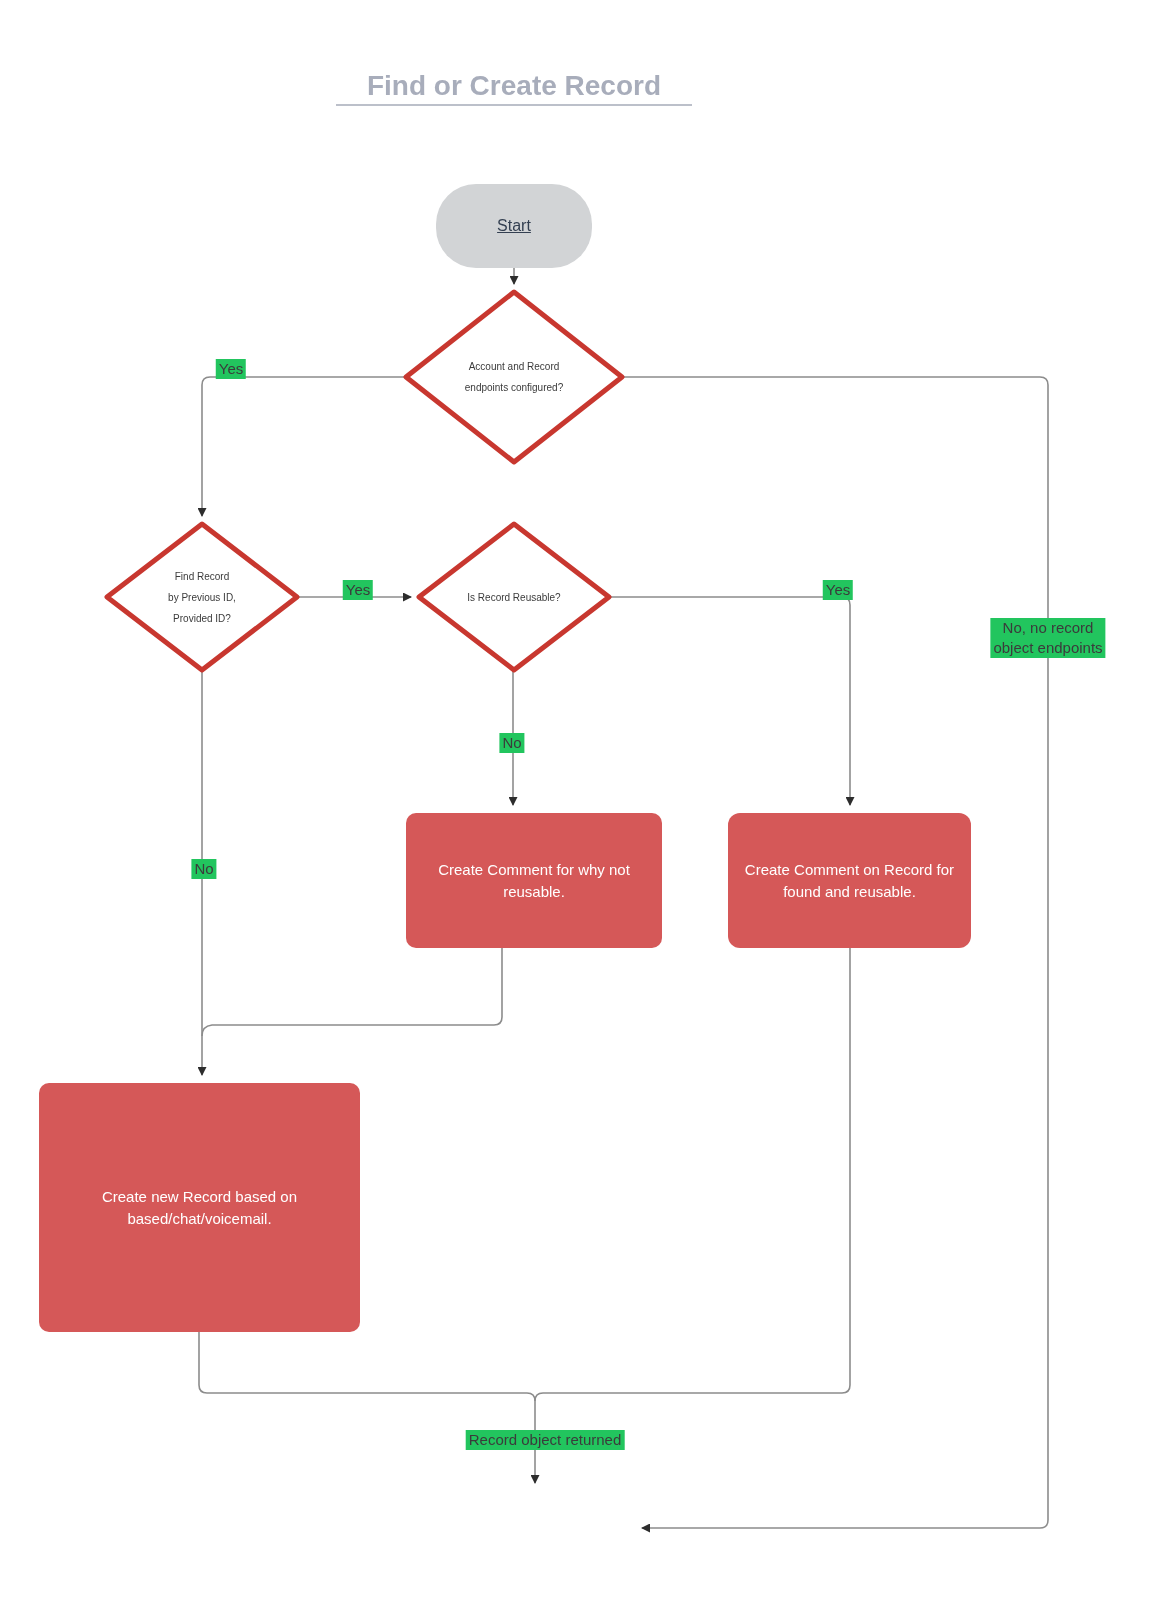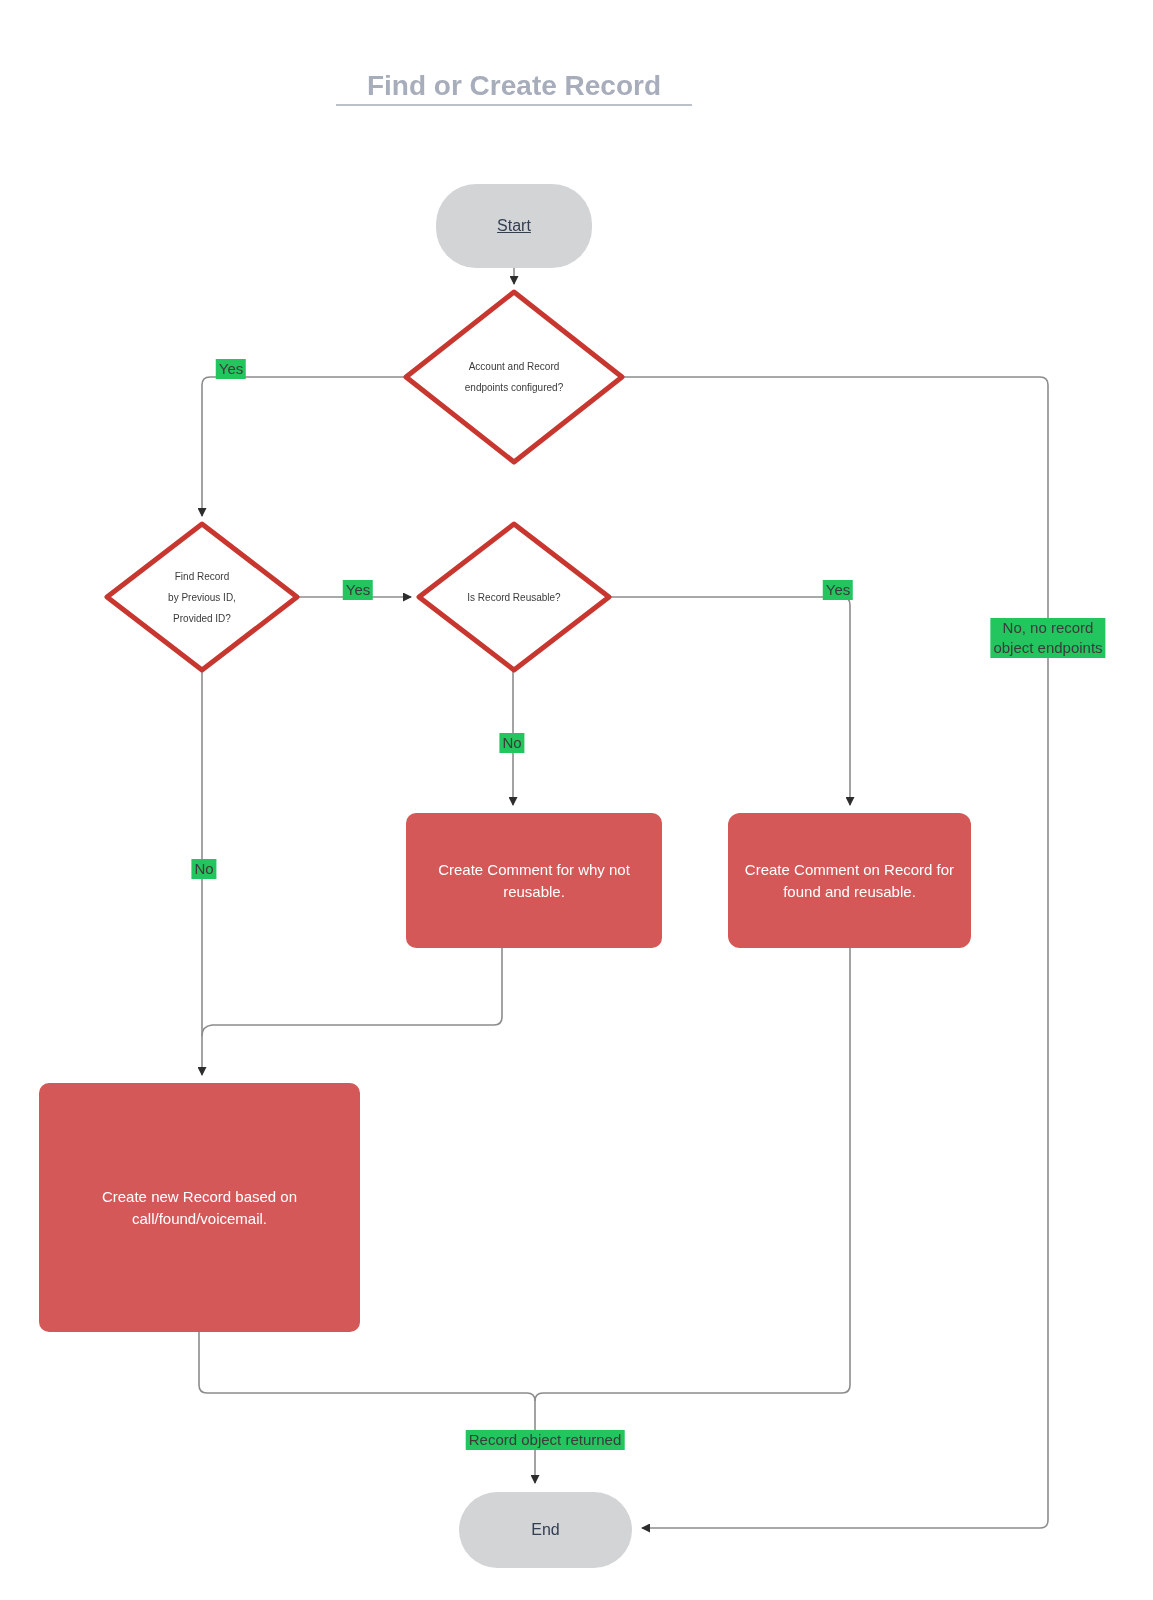--- a/index.html
+++ b/index.html
@@ -114,23 +114,20 @@
       <path d="M514,524 L609,597 L514,670 L419,597 Z"></path>
     </g>
   </svg>
 
   <div class="title">Find or Create Record</div>
   <div class="title-underline"></div>
 
   <div class="terminator start">
     <span>Start</span>
   </div>
-  <div class="terminator end">
-    <span>End</span>
-  </div>
 
   <div class="diamond-text d1">
     <div>Account and Record</div>
     <div>endpoints configured?</div>
   </div>
   <div class="diamond-text d2">
     <div>Find Record</div>
     <div>by Previous ID,</div>
     <div>Provided ID?</div>
   </div>
@@ -141,21 +138,21 @@
   <div class="process box1">
     <div>Create Comment for why not</div>
     <div>reusable.</div>
   </div>
   <div class="process box2">
     <div>Create Comment on Record for</div>
     <div>found and reusable.</div>
   </div>
   <div class="process box3">
     <div>Create new Record based on</div>
-    <div>call/found/voicemail.</div>
+    <div>based/chat/voicemail.</div>
   </div>
 
   <div class="edge-label lbl-yes1">Yes</div>
   <div class="edge-label lbl-yes2">Yes</div>
   <div class="edge-label lbl-yes3">Yes</div>
   <div class="edge-label lbl-no1">No</div>
   <div class="edge-label lbl-no2">No</div>
   <div class="edge-label lbl-noRecord">
     <div>No, no record</div>
     <div>object endpoints</div>

